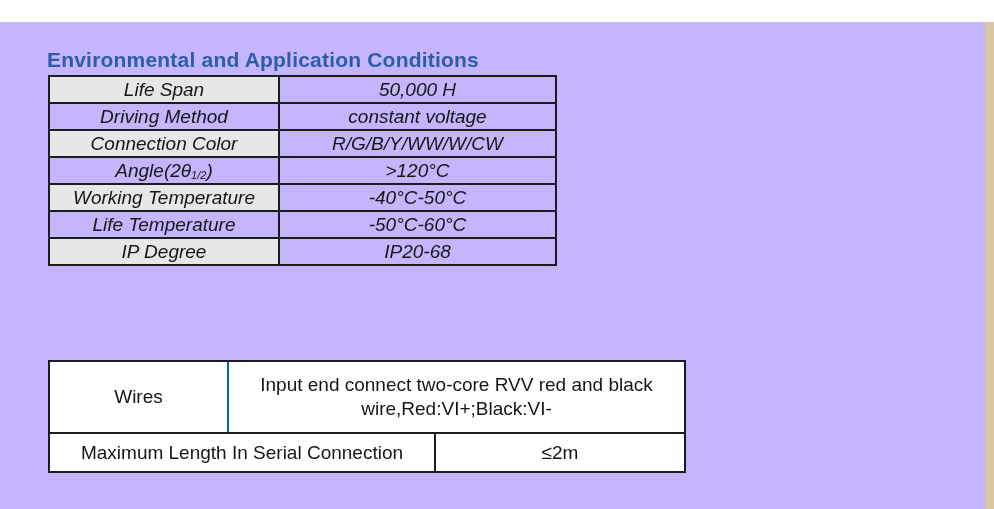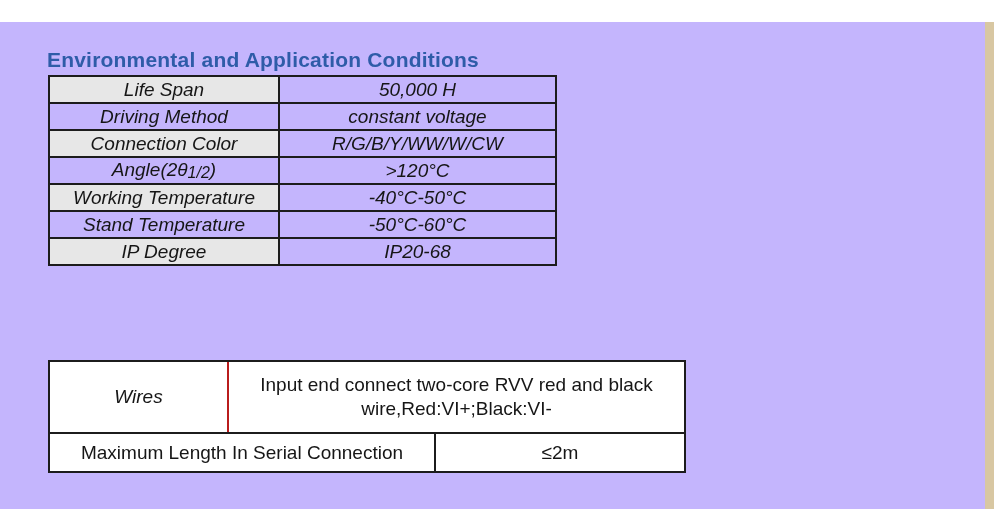--- a/index.html
+++ b/index.html
@@ -42,21 +42,21 @@
     vertical-align:middle;
     font-size:19px;
     padding:0 4px;
     overflow:hidden;
     white-space:nowrap;
     font-style:italic;
   }
   #env-table td.shaded { background:#e7e7e7; }
   #env-table col.c1 { width:230px; }
   .sub {
-    font-size:16px;
+    font-size:11px;
     vertical-align:-2px;
     letter-spacing:0;
   }
 
   
   #wires-table {
     position:absolute; left:48px; top:338px;
     width:634px;
     border:2px solid #1c1c1c;
     background:#ffffff;
@@ -66,21 +66,21 @@
   .w-cell {
     display:flex; flex-direction:column;
     align-items:center; justify-content:center;
     text-align:center;
     font-size:19px;
     padding:0 6px;
     box-sizing:border-box;
   }
   #wires-row-1 { height:70px; }
   #wires-row-2, #wires-row-3 { height:37px; }
-  #wires-row-1 .w-label { width:179px; border-right:2px solid #b91c1c;font-style:italic; }
+  #wires-row-1 .w-label { width:179px; border-right:2px solid #0369a1; }
   #wires-row-1 .w-value { flex:1; line-height:1.25; }
   #wires-row-2 .w-label, #wires-row-3 .w-label { width:386px; border-right:2px solid #1c1c1c; }
   #wires-row-2 .w-value, #wires-row-3 .w-value { flex:1; }
   .w-line { display:block; }
 </style>
 </head>
 <body>
 
 <div id="frame">
 
@@ -108,21 +108,21 @@
       </tr>
       <tr>
         <td><span>Angle(2θ</span><span class="sub">1/2</span><span>)</span></td>
         <td>&gt;120°C</td>
       </tr>
       <tr>
         <td class="shaded">Working Temperature</td>
         <td>-40°C-50°C</td>
       </tr>
       <tr>
-        <td>Stand Temperature</td>
+        <td>Life Temperature</td>
         <td>-50°C-60°C</td>
       </tr>
       <tr>
         <td class="shaded">IP Degree</td>
         <td>IP20-68</td>
       </tr>
     </tbody>
   </table>
 
 

